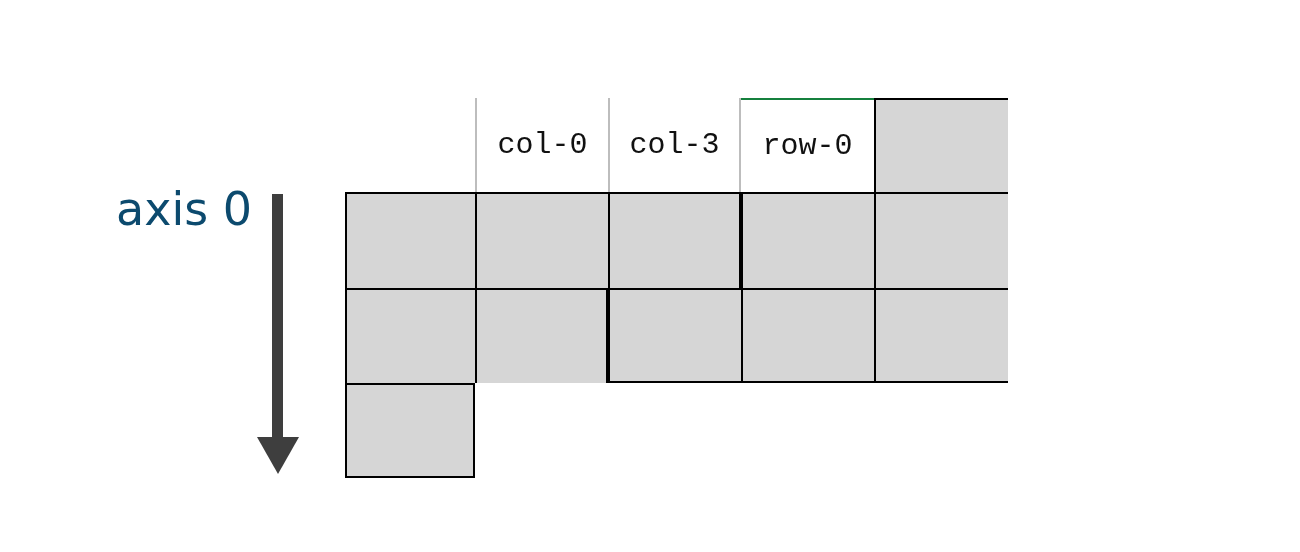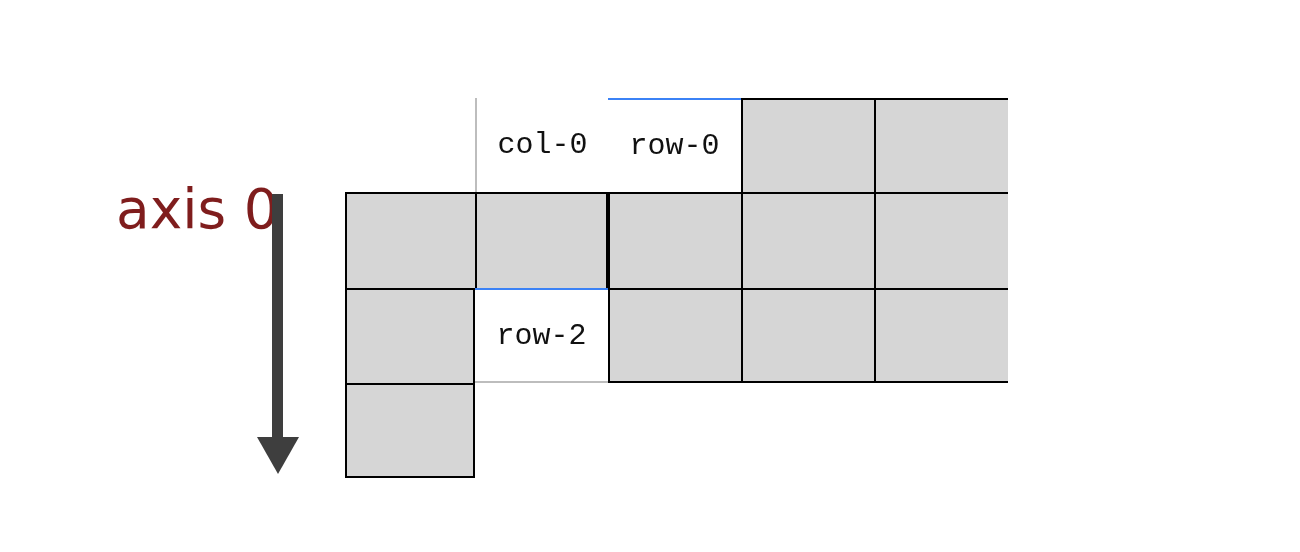--- a/index.html
+++ b/index.html
@@ -15,23 +15,23 @@
     overflow: hidden;
     font-family: "Liberation Sans", sans-serif;
   }
 
   
   .axis-text {
     position: absolute;
     left: 116px;
     top: 188px;
     font-family: "DejaVu Sans", sans-serif;
-    font-size: 55px;
+    font-size: 46px;
     line-height: 42px;
-    color: #7f1d1d;
+    color: #0c4a6e;
     white-space: nowrap;
   }
   .arrow-shaft {
     position: absolute;
     left: 272px;
     top: 194px;
     width: 11px;
     height: 243px;
     background: #3e3e3e;
   }
@@ -64,21 +64,21 @@
   .colhead {
     border-left: 2px solid #bdbdbd;
     font-family: "Liberation Mono", "DejaVu Sans Mono", monospace;
     font-size: 30px;
     color: #111111;
   }
   .colhead.collast {
     border-right: 2px solid #bdbdbd;
   }
   .rowhead {
-    border-top: 2px solid #3b82f6;
+    border-top: 2px solid #15803d;
     font-family: "Liberation Mono", "DejaVu Sans Mono", monospace;
     font-size: 30px;
     color: #111111;
   }
   .rowhead.rowlast {
     border-bottom: 2px solid #bdbdbd;
   }
   .body-cell {
     background: #d6d6d6;
     border-top: 2px solid #000000;
@@ -100,32 +100,32 @@
 
   <div>
     <div class="arrow-shaft"></div>
     <div class="arrow-head"></div>
   </div>
 
   <div class="grid-table">
 
     <div class="cell corner"></div>
     <div class="cell colhead">col-0</div>
+    <div class="cell colhead collast">col-3</div>
 
     <div class="cell rowhead">row-0</div>
     <div class="cell body-cell"></div>
     <div class="cell body-cell"></div>
     <div class="cell body-cell"></div>
     <div class="cell body-cell collast"></div>
 
     <div class="cell body-cell"></div>
     <div class="cell body-cell"></div>
     <div class="cell body-cell"></div>
     <div class="cell body-cell collast"></div>
 
-    <div class="cell rowhead rowlast">row-2</div>
     <div class="cell body-cell rowlast"></div>
     <div class="cell body-cell rowlast"></div>
     <div class="cell body-cell rowlast"></div>
     <div class="cell body-cell rowlast collast"></div>
 
   </div>
 </div>
 
 </body></html>

